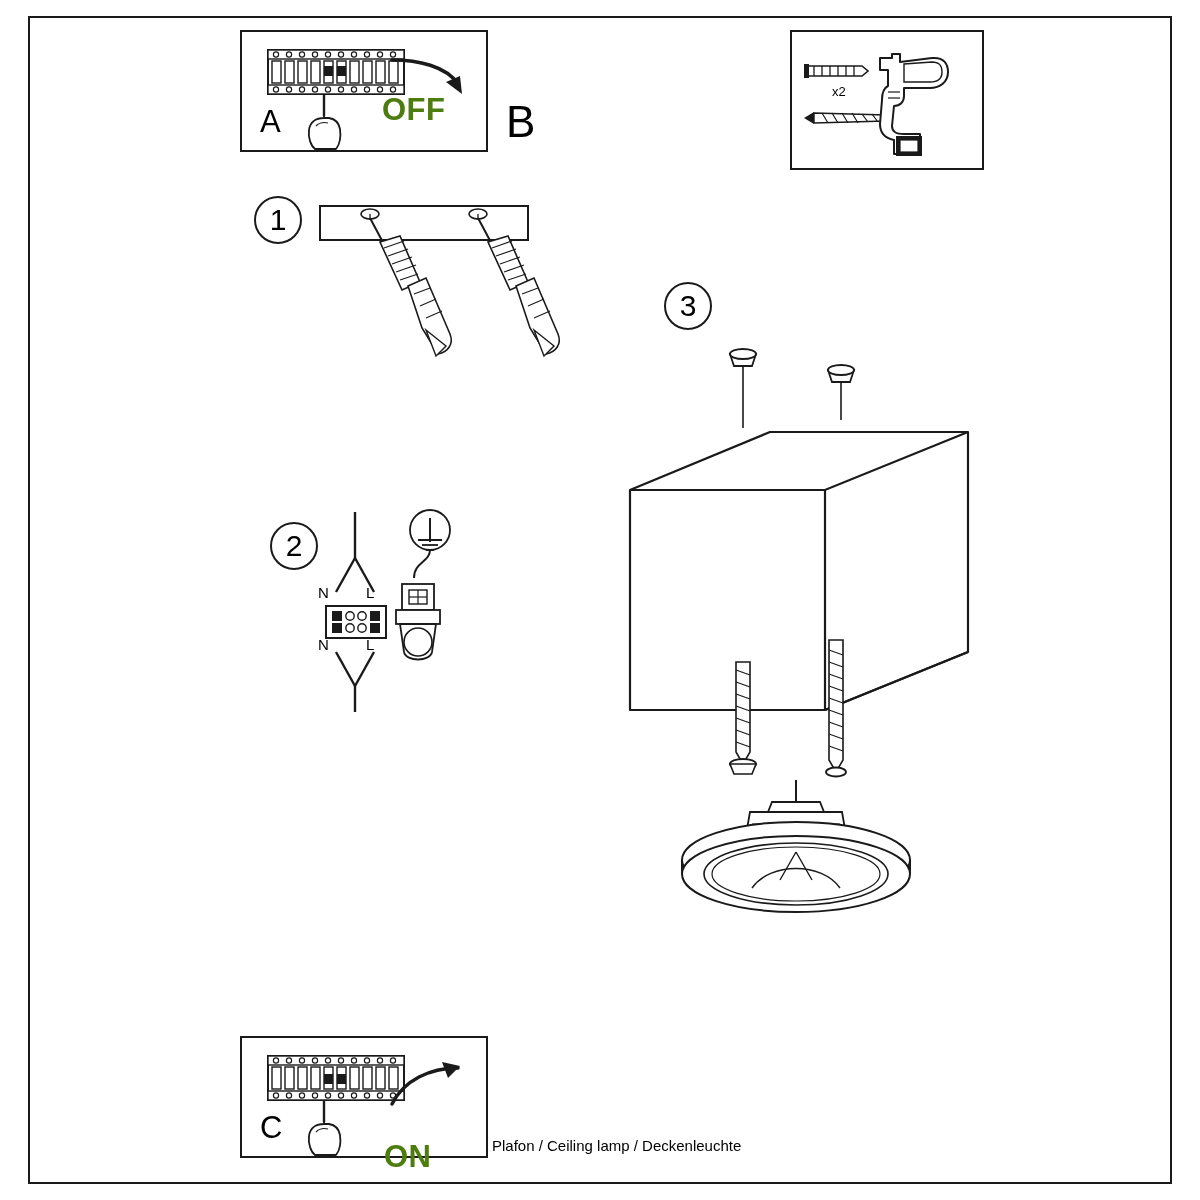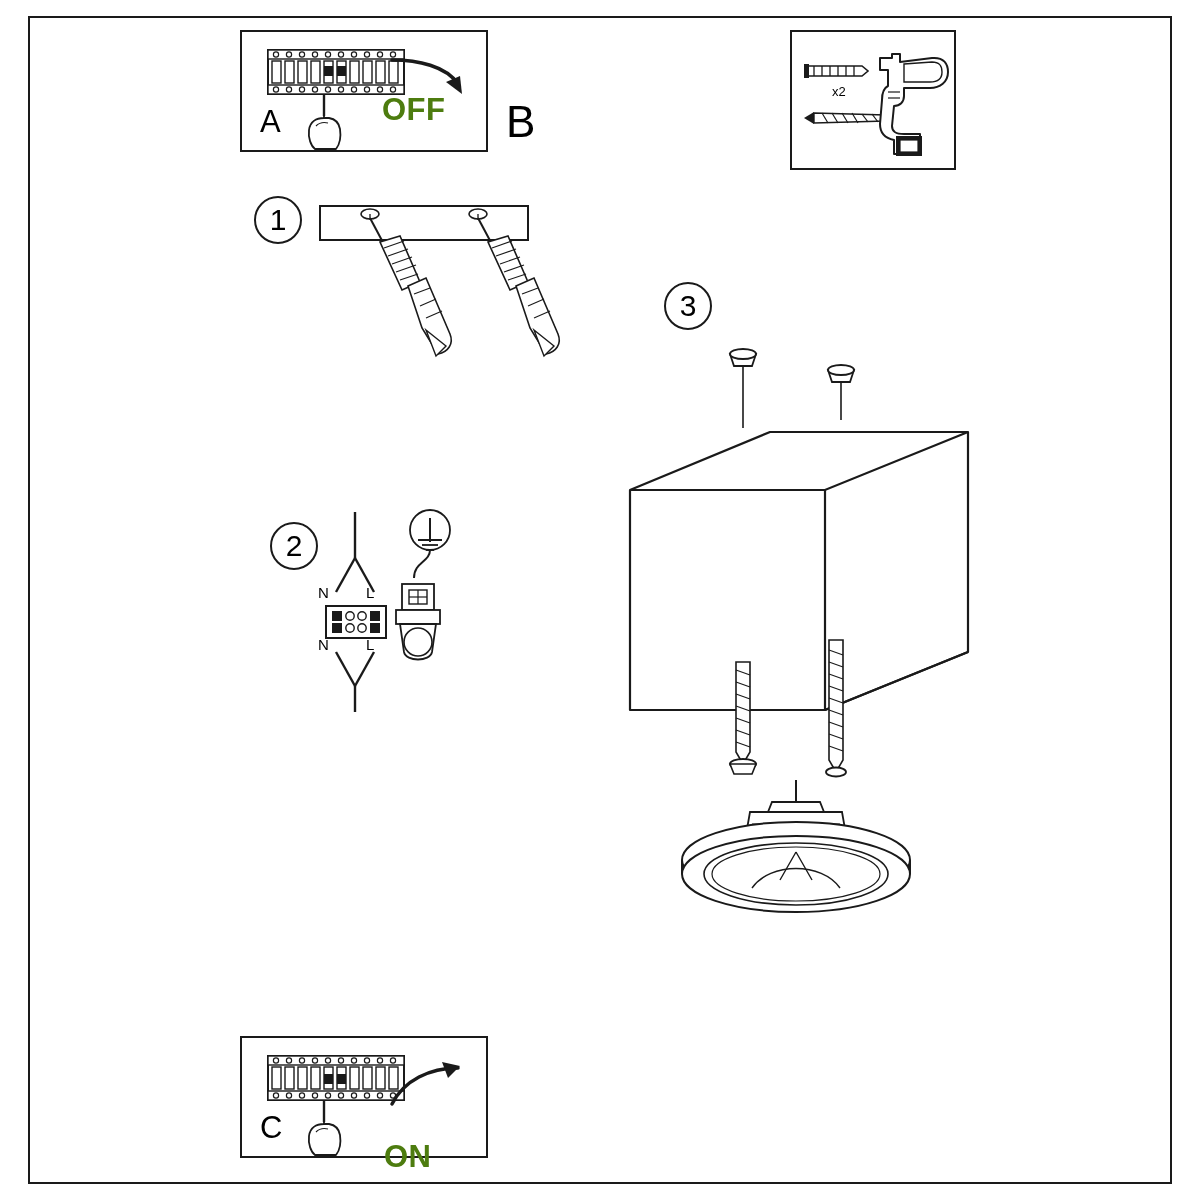--- a/index.html
+++ b/index.html
@@ -33,21 +33,21 @@
     position: absolute;
     border: 2px solid #1a1a1a;
     box-sizing: border-box;
     background: #ffffff;
   }
   
   #panel-a { left: 240px; top: 30px; width: 248px; height: 122px; }
   
   #panel-c { left: 240px; top: 1036px; width: 248px; height: 122px; }
   
-  #panel-tools { left: 790px; top: 30px; width: 166px; height: 140px; }
+  #panel-tools { left: 790px; top: 30px; width: 194px; height: 140px; }
 
   .letter {
     position: absolute;
     font-size: 31px;
     line-height: 1;
     font-family: "Liberation Sans", sans-serif;
     color: #000;
   }
   .bigletter {
     position: absolute;
@@ -429,14 +429,15 @@
     </div>
 
     <div class="svgwrap" style="left:144px; top:22px;">
       <svg width="80" height="48" viewBox="0 0 80 48">
         <path d="M6 44 C18 20 44 8 72 8" fill="none" stroke="#1a1a1a" stroke-width="3.5" stroke-linecap="round"></path>
         <path d="M56 2 L74 6 L62 18 Z" fill="#1a1a1a"></path>
       </svg>
     </div>
   </div>
 
+  <div class="caption" style="left:492px; top:1134px;">Plafon / Ceiling lamp / Deckenleuchte</div>
 
 </div>
 
 </body></html>

